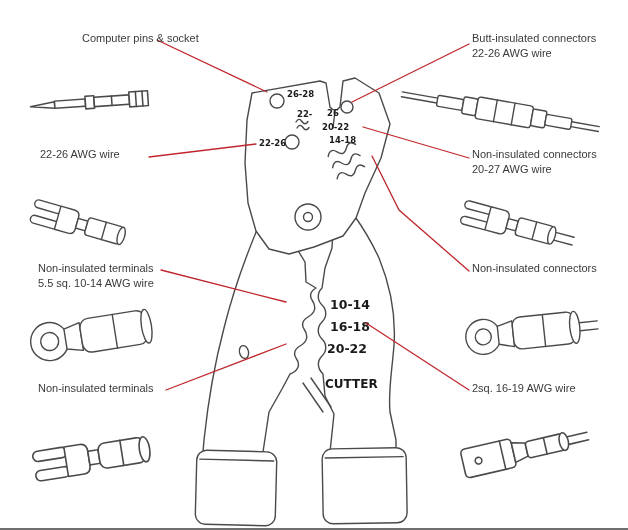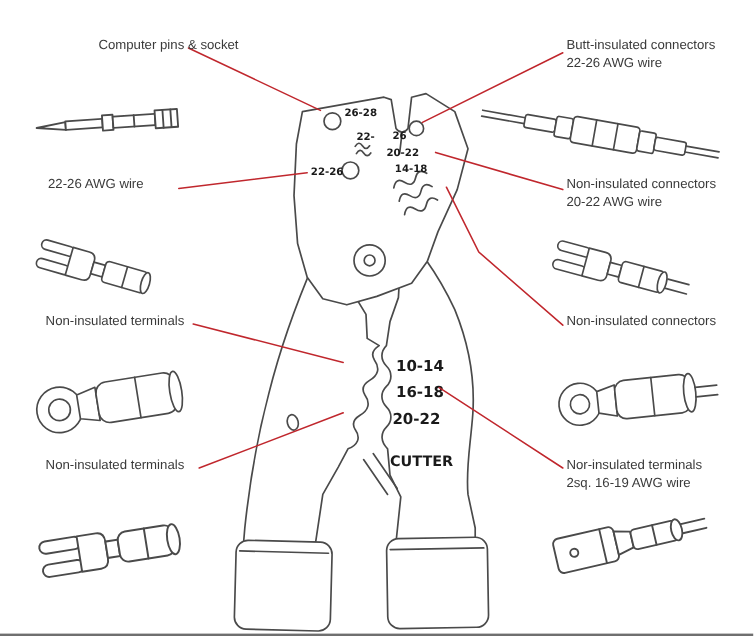--- a/index.html
+++ b/index.html
@@ -176,35 +176,35 @@
   </svg>
 
   <div class="label" style="left:38px; top:31px;margin-left:44px;">
     <div class="lline">Computer pins &amp; socket</div>
   </div>
   <div class="label" style="left:40px; top:147px;">
     <div class="lline">22-26 AWG wire</div>
   </div>
   <div class="label" style="left:38px; top:261px;">
     <div class="lline">Non-insulated terminals</div>
+    <div class="lline">5.5 sq. 10-14 AWG wire</div>
   </div>
   <div class="label" style="left:38px; top:381px;">
     <div class="lline">Non-insulated terminals</div>
   </div>
 
   <div class="label" style="left:472px; top:31px;">
     <div class="lline">Butt-insulated connectors</div>
     <div class="lline">22-26 AWG wire</div>
   </div>
   <div class="label" style="left:472px; top:147px;">
     <div class="lline">Non-insulated connectors</div>
-    <div class="lline">20-22 AWG wire</div>
+    <div class="lline">20-27 AWG wire</div>
   </div>
   <div class="label" style="left:472px; top:261px;">
     <div class="lline">Non-insulated connectors</div>
   </div>
   <div class="label" style="left:472px; top:381px;">
-    <div class="lline">Nor-insulated terminals</div>
     <div class="lline">2sq. 16-19 AWG wire</div>
   </div>
 
   <div class="bottom-rule"></div>
 </div>
 
 </body></html>

